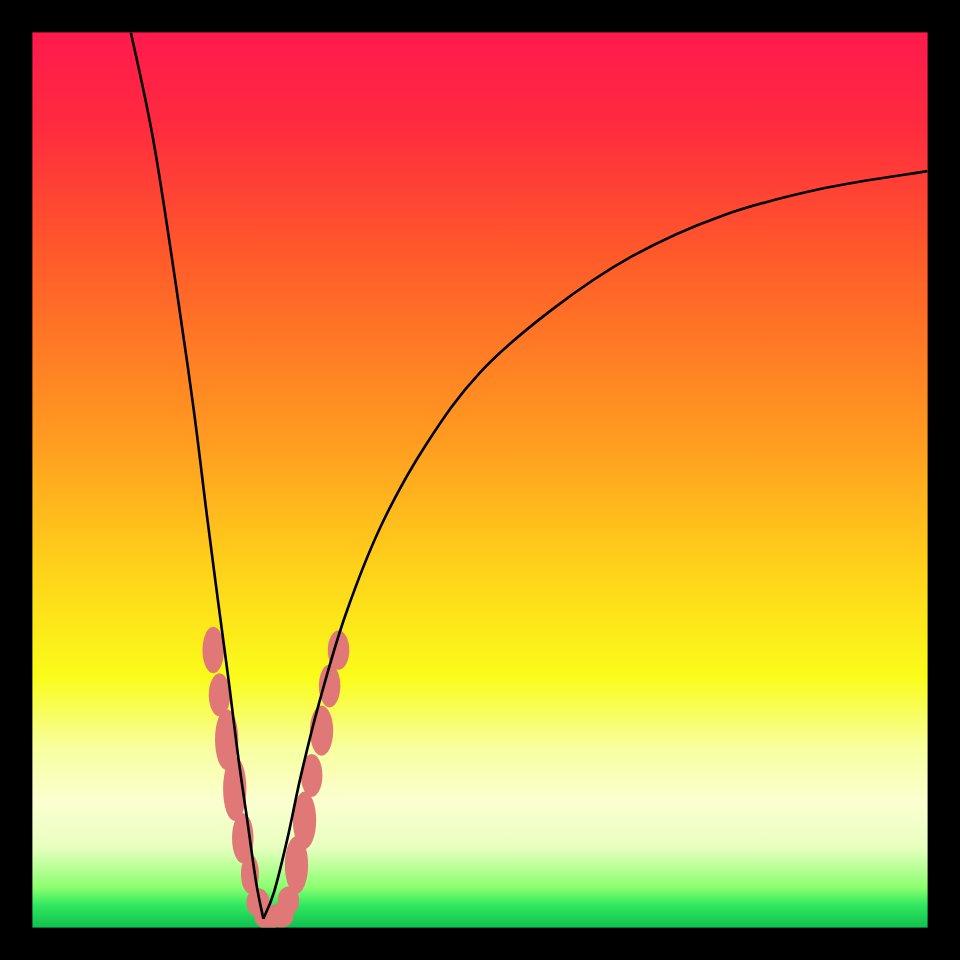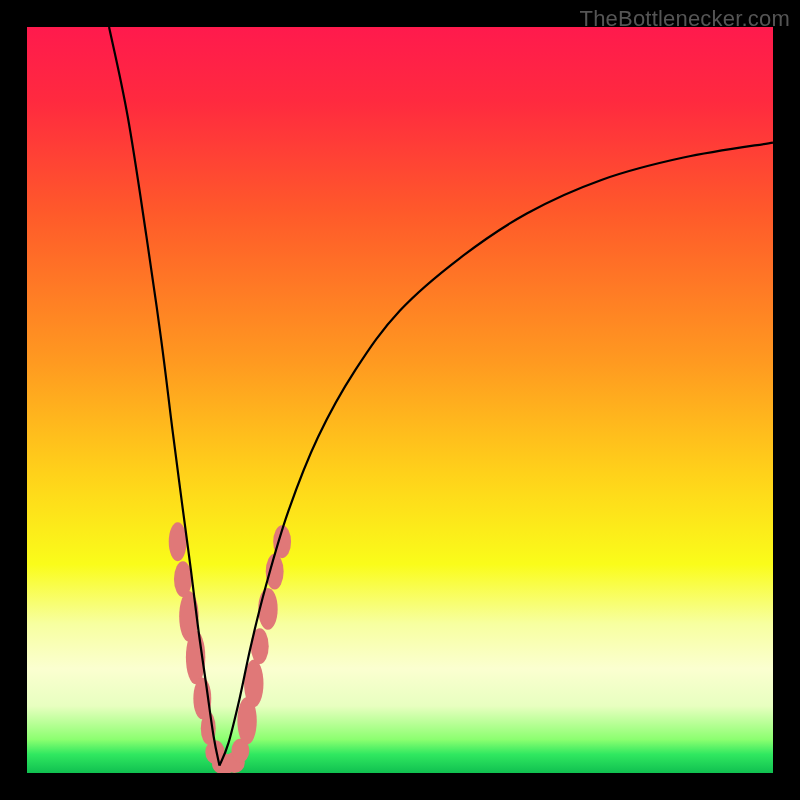--- a/index.html
+++ b/index.html
@@ -74,14 +74,13 @@
           <ellipse cx="259.75" cy="646.18" rx="8.95" ry="17.90" class="marker" fill="#e07878"></ellipse>
           <ellipse cx="267.96" cy="608.88" rx="9.70" ry="20.89" class="marker" fill="#e07878"></ellipse>
           <ellipse cx="274.67" cy="571.58" rx="8.95" ry="17.90" class="marker" fill="#e07878"></ellipse>
           <ellipse cx="282.13" cy="541.74" rx="8.95" ry="16.41" class="marker" fill="#e07878"></ellipse>
         </g>
         <path d="M 109.06 27.00 C 112.42 43.11, 121.00 78.92, 127.71 116.52 C 134.42 154.12, 140.32 195.60, 146.36 235.88 C 152.40 276.16, 156.58 305.41, 161.28 340.32 C 165.98 375.23, 168.71 400.30, 172.47 429.84 C 176.23 459.38, 178.81 478.93, 182.17 504.44 C 185.53 529.95, 188.17 548.75, 191.12 571.58 C 194.07 594.41, 195.89 611.12, 198.58 631.26 C 201.27 651.40, 203.35 664.68, 206.04 683.48 C 208.73 702.28, 211.08 720.93, 213.50 735.70 C 215.92 750.47, 218.39 760.17, 219.47 765.54" class="curve-path"></path>
         <path d="M 219.47 765.54 C 221.08 761.51, 224.79 755.25, 228.42 743.16 C 232.05 731.07, 235.58 715.86, 239.61 698.40 C 243.64 680.94, 246.10 666.32, 250.80 646.18 C 255.50 626.04, 259.01 610.67, 265.72 586.50 C 272.43 562.33, 278.70 538.76, 288.10 511.90 C 297.50 485.04, 305.85 462.81, 317.94 437.30 C 330.03 411.79, 340.47 392.99, 355.24 370.16 C 370.01 347.33, 381.20 330.62, 400.00 310.48 C 418.80 290.34, 436.85 275.72, 459.68 258.26 C 482.51 240.80, 501.31 227.60, 526.82 213.50 C 552.33 199.40, 573.22 190.00, 601.42 179.93 C 629.62 169.86, 652.60 164.26, 683.48 157.55 C 714.36 150.84, 756.89 145.32, 773.00 142.63" class="curve-path"></path>
       </g>
     </svg>
 
-  <div class="watermark" style="top: 6px; right: 10px; color: rgb(85, 85, 85);">TheBottlenecker.com</div>
 </div>
 
 </body></html>

